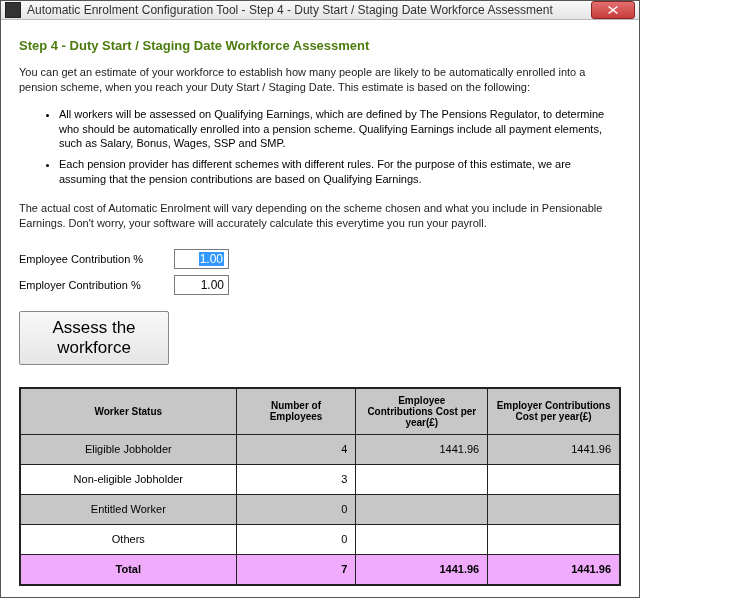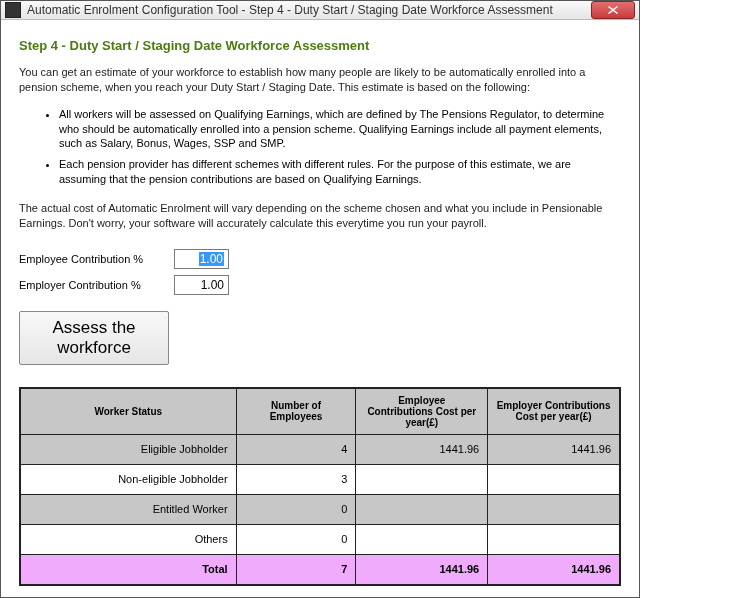--- a/index.html
+++ b/index.html
@@ -19,21 +19,21 @@
     .form-row label { width: 155px; }
     .num-input { width: 55px; height: 20px; border: 1px solid #7a7a7a; text-align: right; padding: 1px 4px; font-family: inherit; font-size: 12px; }
     .num-input.selected { background: #fff; }
     .num-input.selected::selection { background: #3399ff; color: #fff; }
     .btn { background: linear-gradient(#f8f8f8,#e6e6e6); border: 1px solid #888; border-radius: 2px; padding: 4px 14px; font-family: inherit; font-size: 17px; cursor: pointer; min-width: 70px; }
     .btn-assess { margin-top: 16px; width: 150px; text-align: center; padding: 6px 8px; }
     .table-wrap { margin-top: 22px; border: 1px solid #222; }
     table { width: 100%; border-collapse: collapse; table-layout: fixed; }
     th, td { border: 1px solid #222; padding: 6px 8px; height: 30px; }
     th { background: #c7c7c7; font-weight: bold; text-align: center; font-size: 10px; }
-    td:nth-child(1) { text-align: right; }
+    td:nth-child(1) { text-align: center; }
     td:nth-child(2), td:nth-child(3), td:nth-child(4) { text-align: right; }
     tr.alt td { background: #c7c7c7; }
     tr.total td { background: #f0abfc; font-weight: bold; }
     col.c1 { width: 36%; }
     col.c2 { width: 20%; }
     col.c3 { width: 22%; }
     col.c4 { width: 22%; }
     .footer { margin-top: auto; display: flex; padding-top: 12px; }
     .footer .spacer { flex: 1; }
     .footer .btn { min-width: 72px; margin-left: 10px; border-radius: 10px; }

